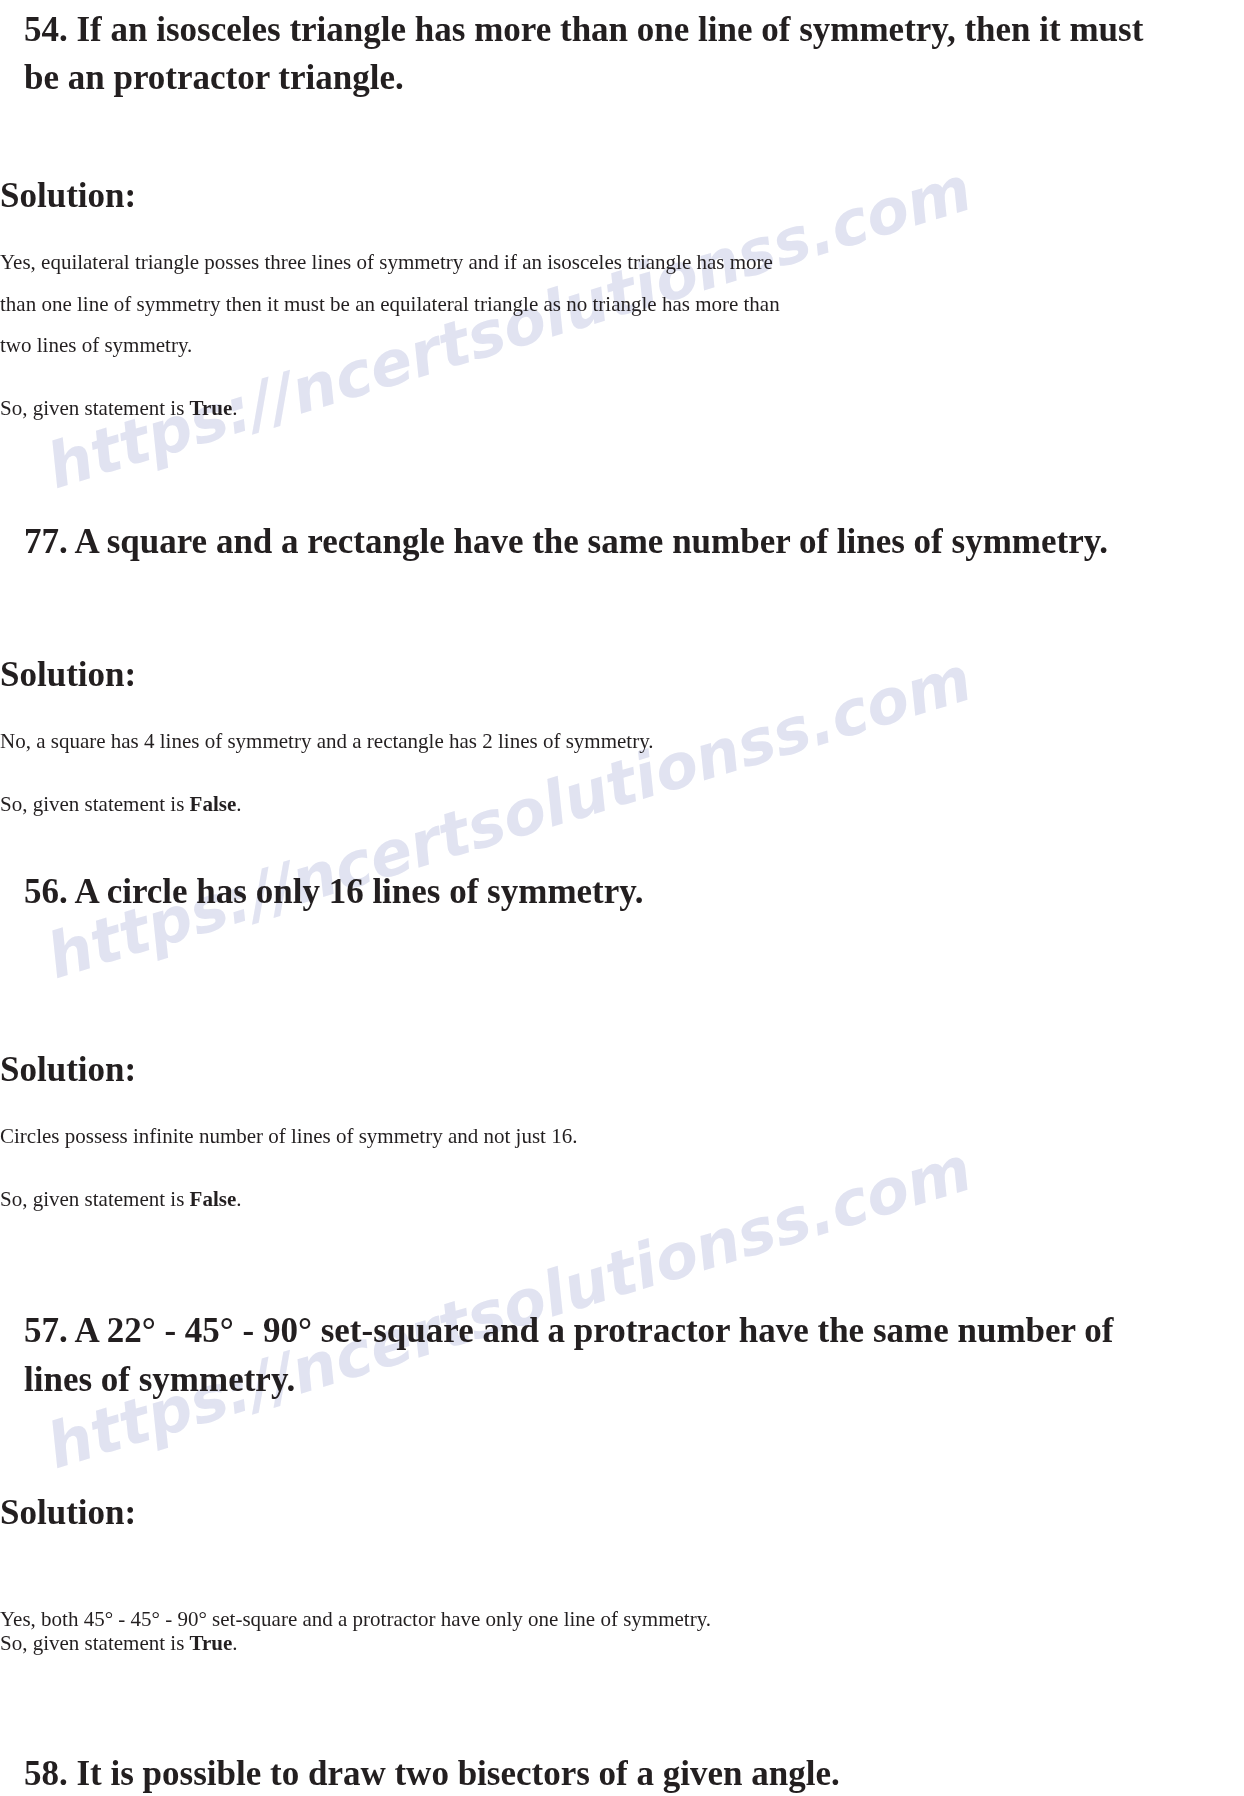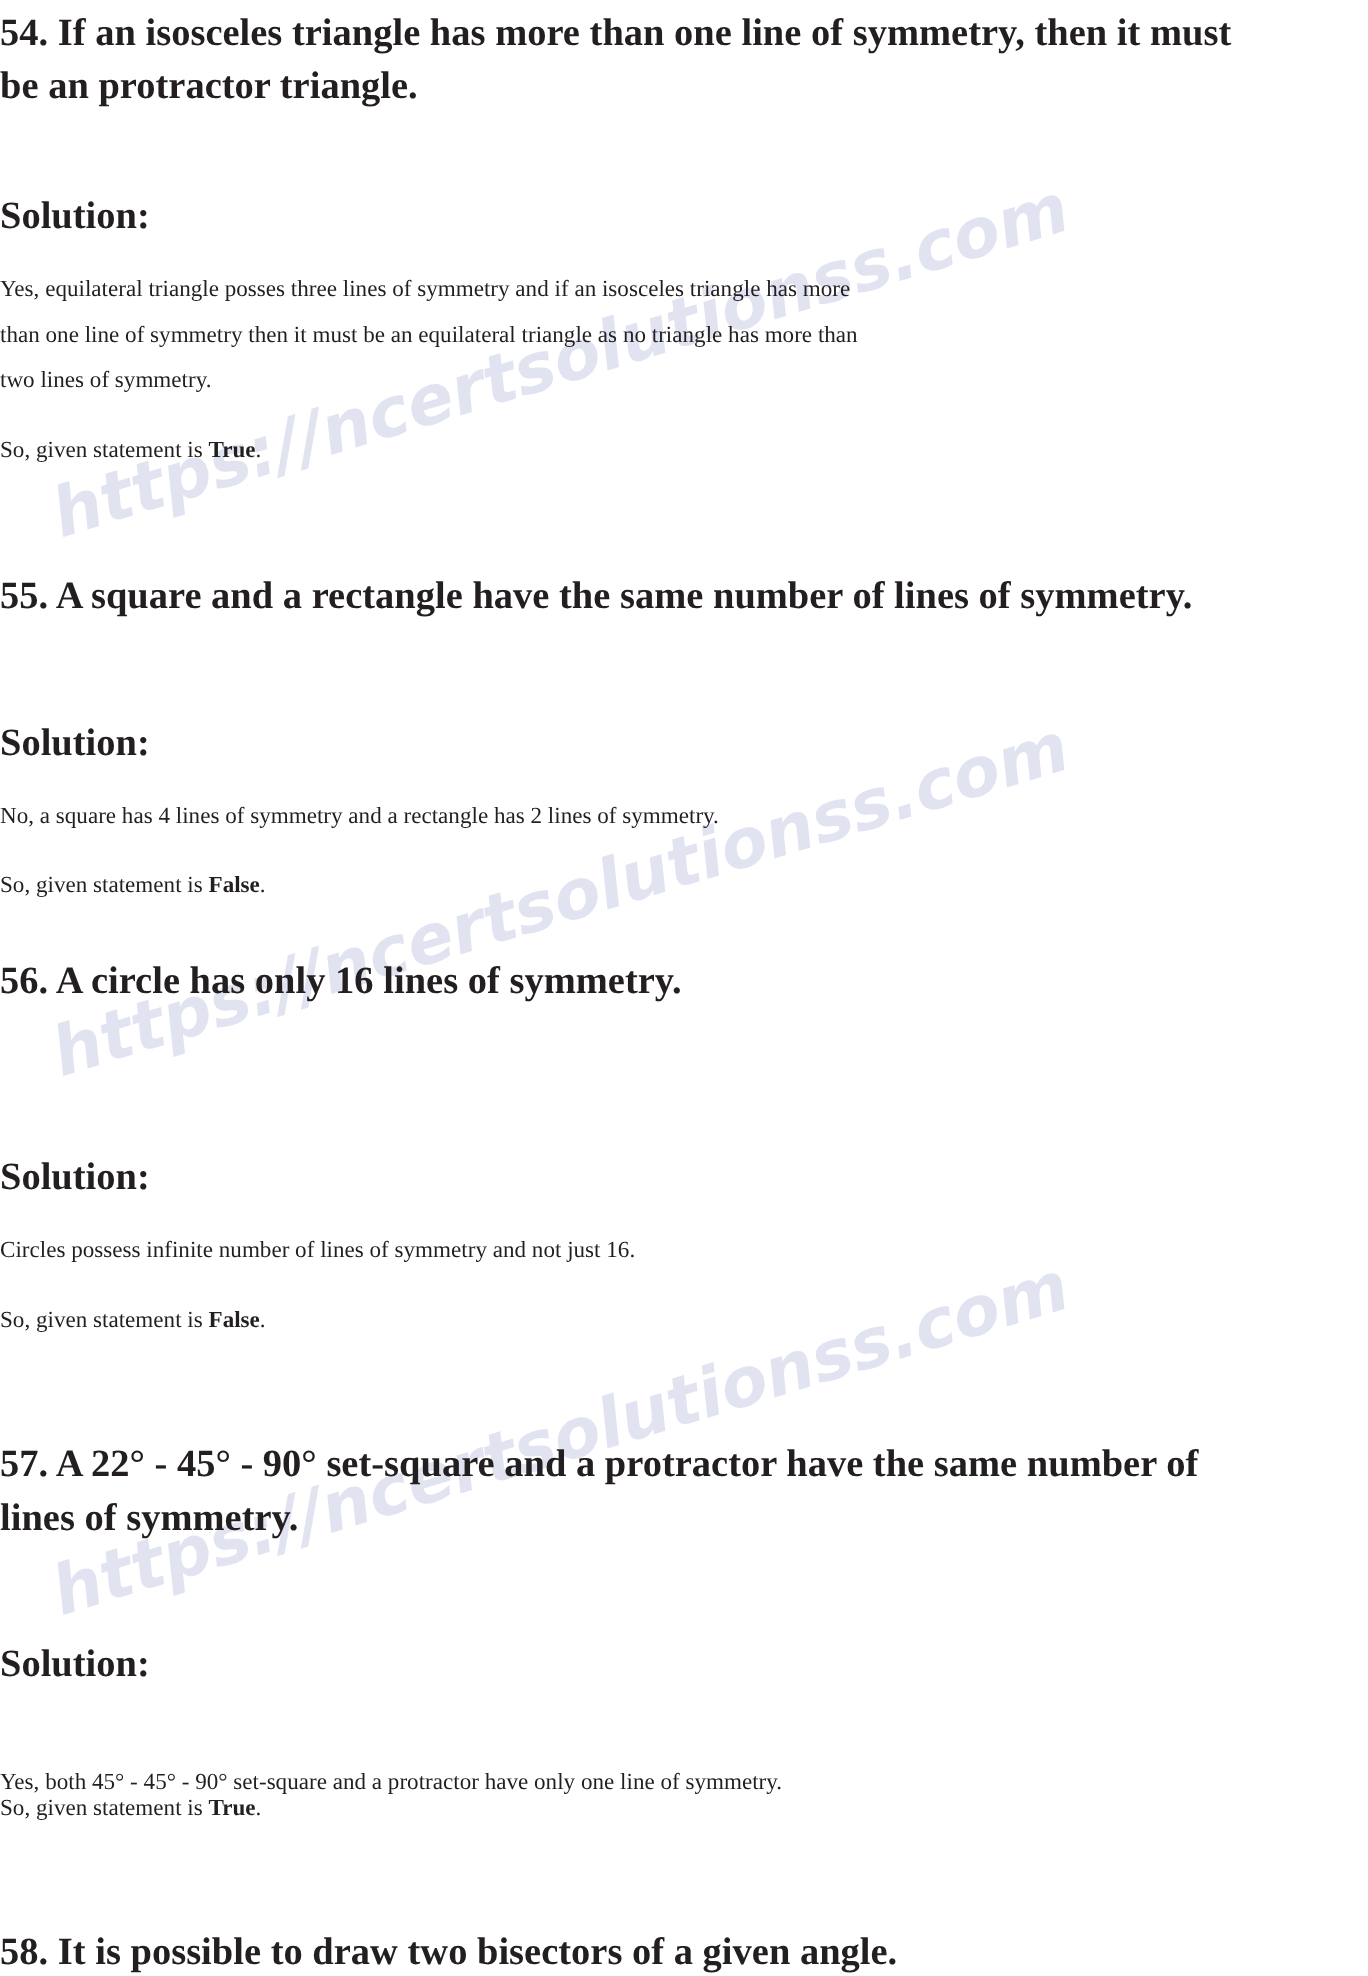--- a/index.html
+++ b/index.html
@@ -1,19 +1,19 @@
 <!DOCTYPE html>
 <html><head>
 <meta charset="utf-8">
 <style>
   html, body { margin:0; padding:0; background:#ffffff; }
   body { width:1244px; height:1796px; position:relative; overflow:hidden;
          font-family:"Liberation Serif","DejaVu Serif",serif; color:#231f20; }
   .line { position:absolute; left:0; white-space:nowrap; }
-  .q { font-weight:bold; font-size:35px; line-height:40px; }
+  .q { font-weight:bold; font-size:35px; line-height:40px;margin-left:24px; }
   .sol { font-weight:bold; font-size:35px; line-height:40px; }
   .p { font-size:21px; line-height:34px; }
   .p b { font-weight:bold; }
   .wm { position:absolute; left:60px; font-family:"DejaVu Sans","Liberation Sans",sans-serif;
         font-weight:bold; font-style:italic; font-size:62px; color:#c9cde6; opacity:0.55;
         transform-origin:left bottom; transform:rotate(-17deg); white-space:nowrap; pointer-events:none; }
 </style>
 </head>
 <body>
 
@@ -24,21 +24,21 @@
 <div class="line q" style="top:10px;">54. If an isosceles triangle has more than one line of symmetry, then it must</div>
 <div class="line q" style="top:58px;">be an protractor triangle.</div>
 <div class="line sol" style="top:176px;">Solution:</div>
 <div class="line p" style="top:245px;">Yes, equilateral triangle posses three lines of symmetry and if an isosceles triangle has more</div>
 <div class="line p" style="top:287px;">than one line of symmetry then it must be an equilateral triangle as no triangle has more than</div>
 <div class="line p" style="top:328px;">two lines of symmetry.</div>
 <div class="line p" style="top:391px;">
   <span>So, given statement is </span><b>True</b><span>.</span>
 </div>
 
-<div class="line q" style="top:522px;">55. A square and a rectangle have the same number of lines of symmetry.</div>
+<div class="line q" style="top:522px;">77. A square and a rectangle have the same number of lines of symmetry.</div>
 <div class="line sol" style="top:655px;">Solution:</div>
 <div class="line p" style="top:724px;">No, a square has 4 lines of symmetry and a rectangle has 2 lines of symmetry.</div>
 <div class="line p" style="top:787px;">
   <span>So, given statement is </span><b>False</b><span>.</span>
 </div>
 
 <div class="line q" style="top:872px;">56. A circle has only 16 lines of symmetry.</div>
 <div class="line sol" style="top:1050px;">Solution:</div>
 <div class="line p" style="top:1119px;">Circles possess infinite number of lines of symmetry and not just 16.</div>
 <div class="line p" style="top:1182px;">

